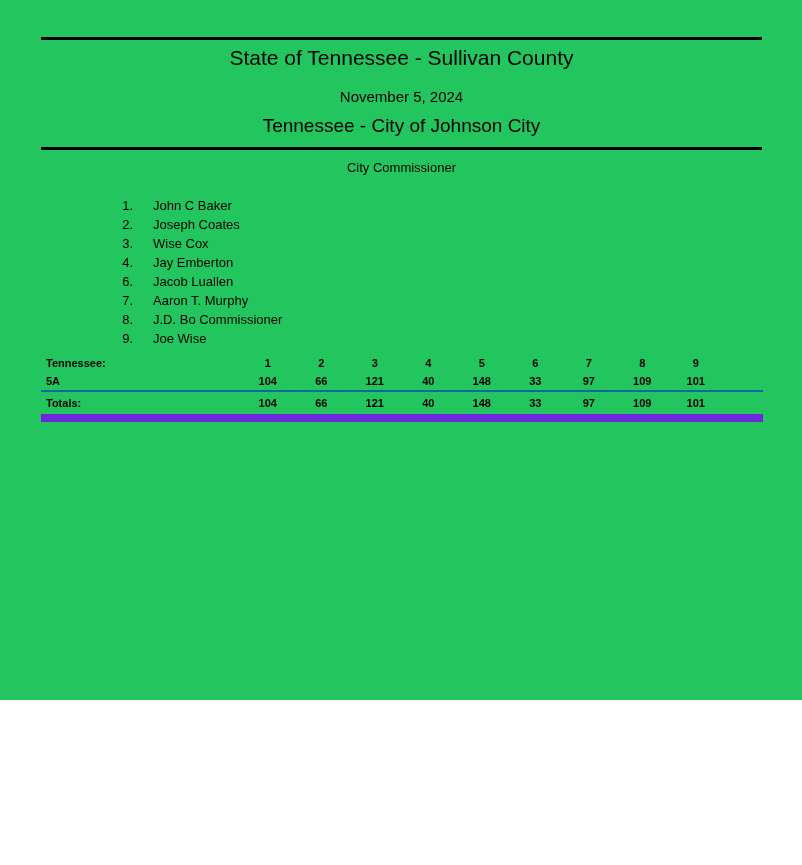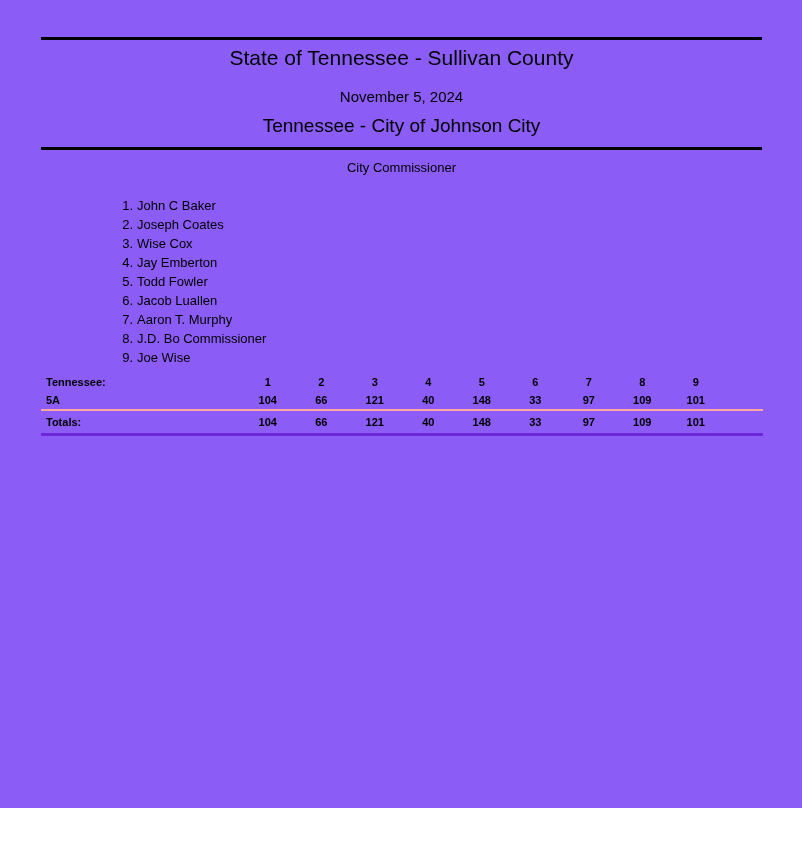--- a/index.html
+++ b/index.html
@@ -1,20 +1,20 @@
 <!DOCTYPE html>
 <html><head>
 <meta charset="utf-8">
 <style>
   html, body { margin: 0; padding: 0; background: #ffffff; }
   .page {
     position: relative;
     width: 802px;
-    height: 808px;
-    background: #8b5cf6;
+    height: 700px;
+    background: #22c55e;
     color: #000000;
     font-family: "Liberation Sans", sans-serif;
     overflow: hidden;
   }
   .rule {
     margin-left: 41px;
     width: 721px;
     height: 3px;
     background: #000000;
   }
@@ -45,21 +45,21 @@
     height: 19px;
     font-size: 13px;
     line-height: 19px;
     white-space: nowrap;
   }
   .cand .cnum {
     display: inline-block;
     width: 20px;
     text-align: right;
   }
-  .cand .cname { margin-left: 4px; }
+  .cand .cname { margin-left: 20px; }
 
   table.results {
     margin-left: 41px;
     margin-top: 6px;
     width: 722px;
     border-collapse: collapse;
     table-layout: fixed;
   }
   table.results td {
     padding: 0;
@@ -67,22 +67,22 @@
     font-weight: bold;
     text-align: center;
     vertical-align: middle;
     white-space: nowrap;
   }
   table.results td.lbl {
     text-align: left;
     padding-left: 5px;
   }
   tr.row-precincts td { height: 17px; }
-  tr.row-precinct td  { height: 19px; border-bottom: 2px solid #fca5a5; }
-  tr.row-totals td    { height: 22px; border-bottom: 3px solid #6d28d9; }
+  tr.row-precinct td  { height: 19px; border-bottom: 2px solid #0369a1; }
+  tr.row-totals td    { height: 22px; border-bottom: 8px solid #6d28d9; }
 </style>
 </head>
 <body>
 
 <div class="page">
 
   <div class="rule rule-top"></div>
 
   <div class="header-block">
     <div class="report-title">State of Tennessee - Sullivan County</div>
@@ -99,23 +99,20 @@
       <span class="cnum">1.</span><span class="cname">John C Baker</span>
     </div>
     <div class="cand">
       <span class="cnum">2.</span><span class="cname">Joseph Coates</span>
     </div>
     <div class="cand">
       <span class="cnum">3.</span><span class="cname">Wise Cox</span>
     </div>
     <div class="cand">
       <span class="cnum">4.</span><span class="cname">Jay Emberton</span>
-    </div>
-    <div class="cand">
-      <span class="cnum">5.</span><span class="cname">Todd Fowler</span>
     </div>
     <div class="cand">
       <span class="cnum">6.</span><span class="cname">Jacob Luallen</span>
     </div>
     <div class="cand">
       <span class="cnum">7.</span><span class="cname">Aaron T. Murphy</span>
     </div>
     <div class="cand">
       <span class="cnum">8.</span><span class="cname">J.D. Bo Commissioner</span>
     </div>

